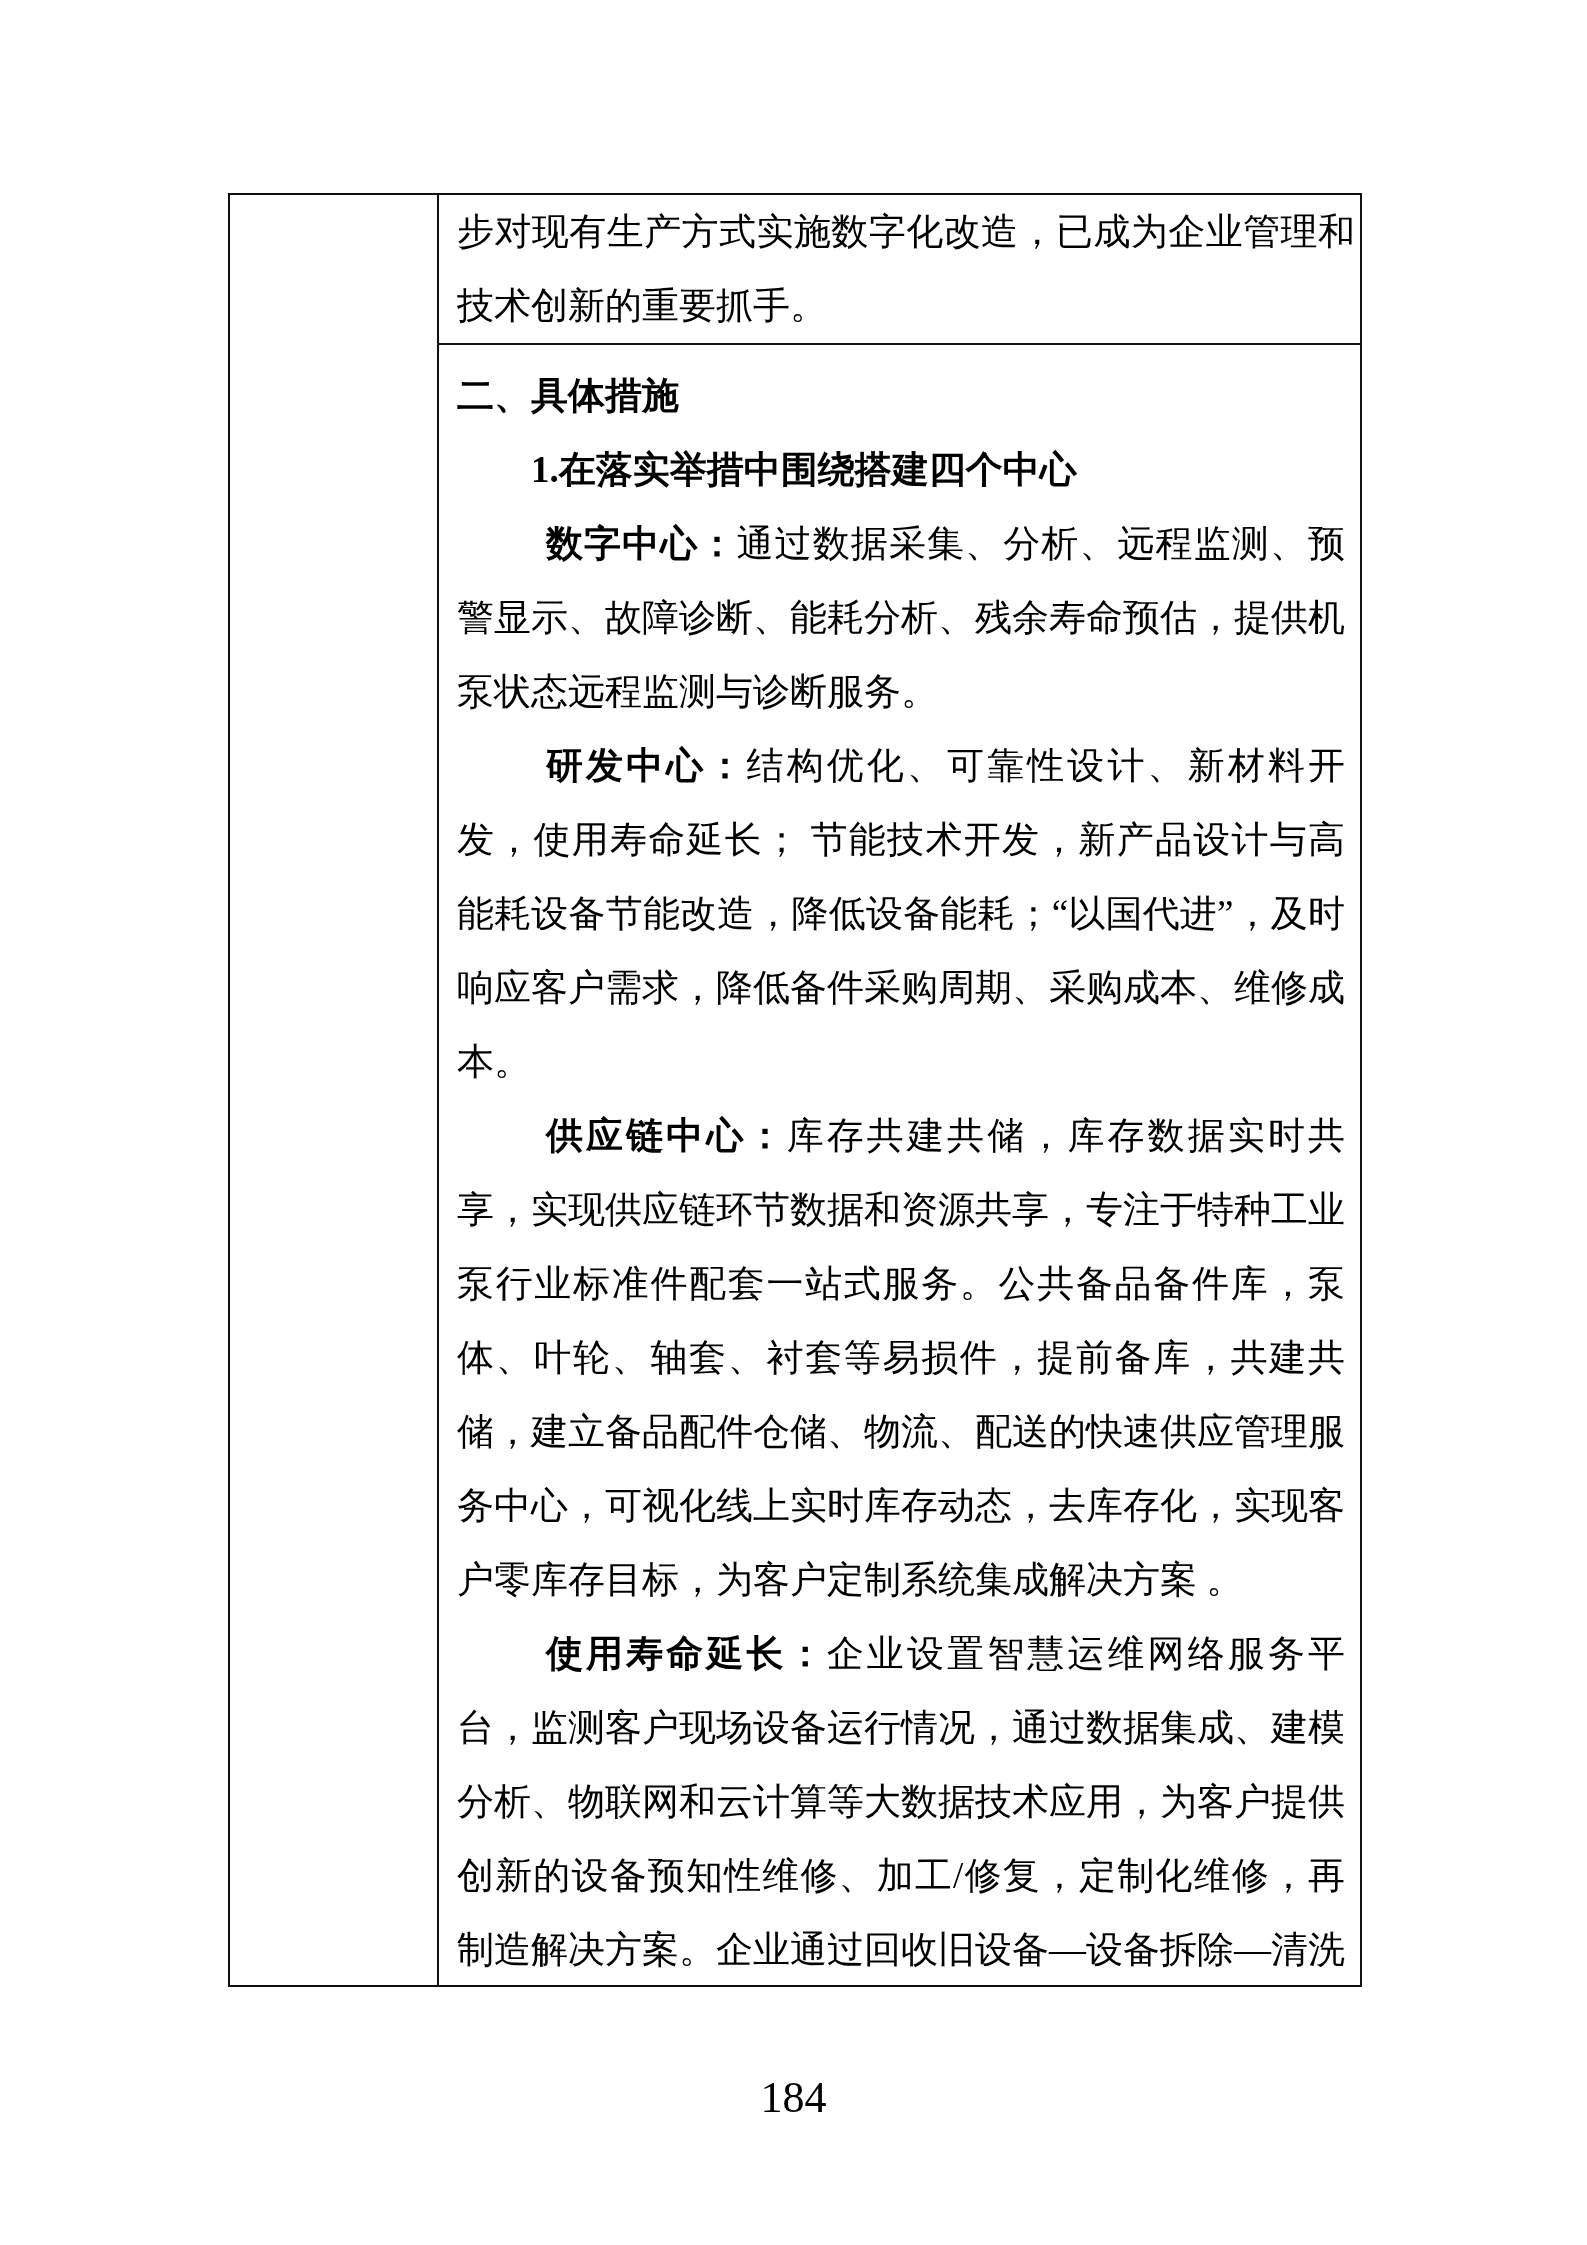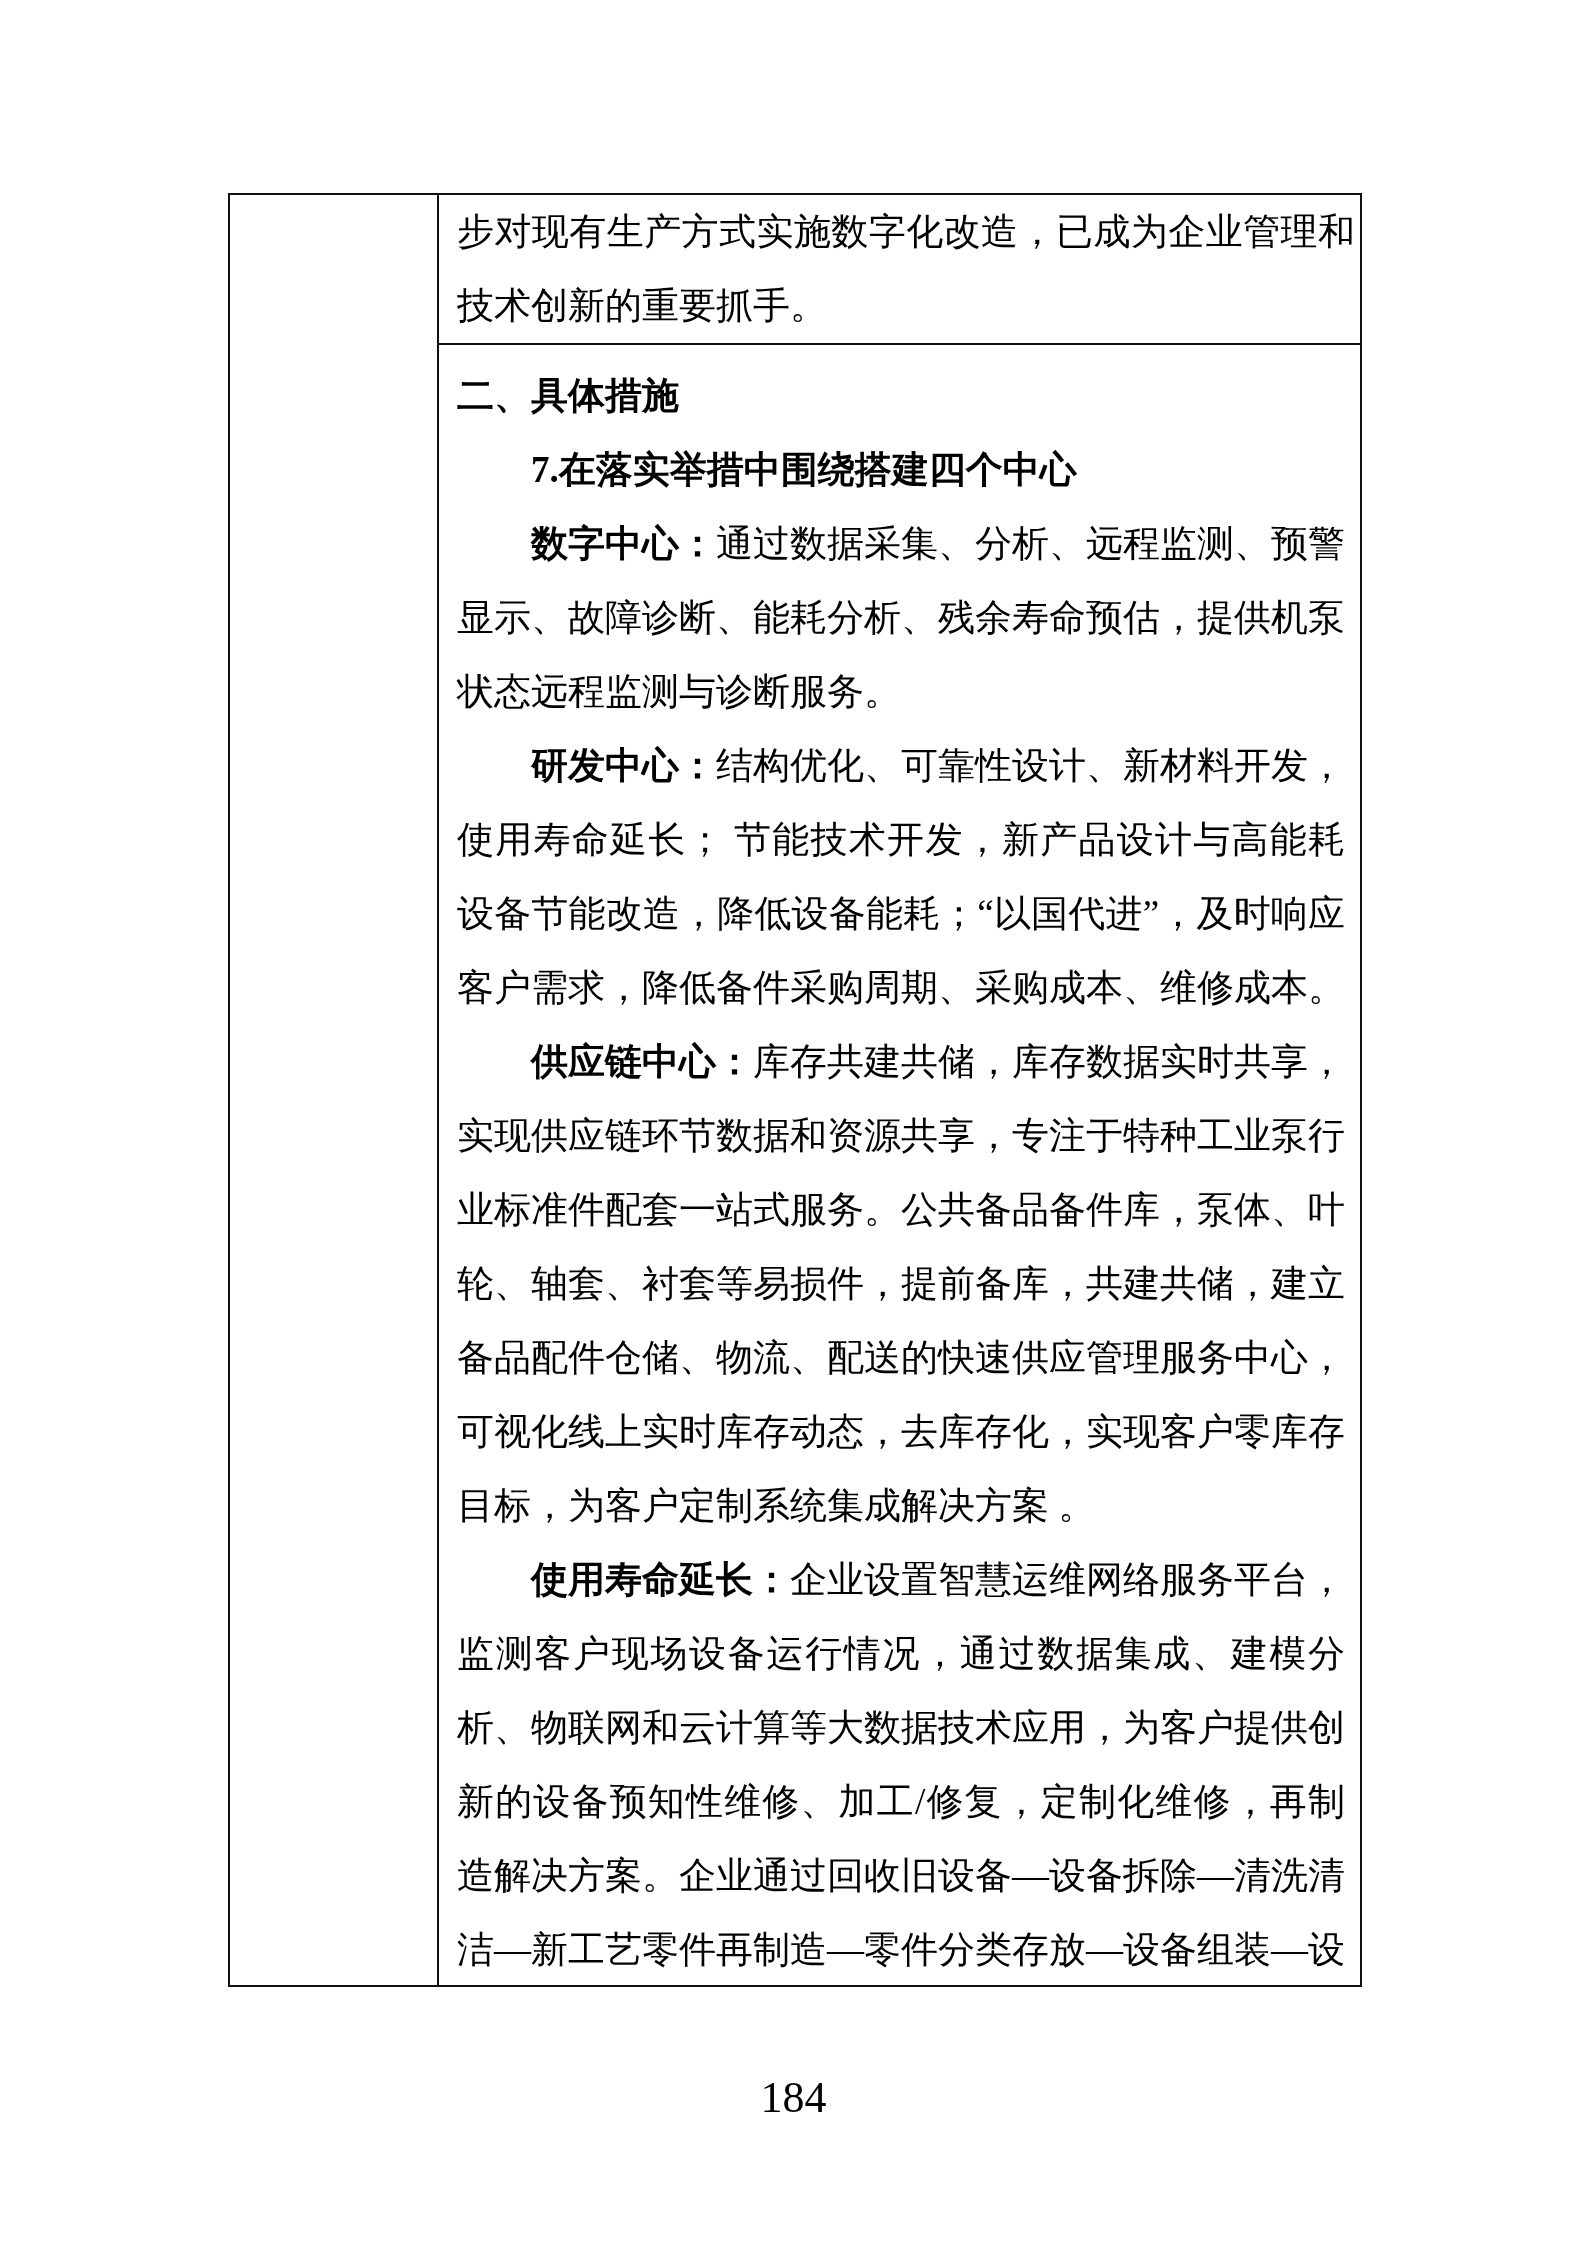--- a/index.html
+++ b/index.html
@@ -55,20 +55,21 @@
     word-break: break-all;
   }
   .para.indent {
     text-indent: 74px;
   }
   .bold {
     font-weight: bold;
   }
   .lead {
     font-weight: bold;
+    margin-left: 15px;
   }
   .page-number {
     position: absolute;
     top: 2076px;
     left: 0;
     width: 100%;
     text-align: center;
     font-size: 44px;
     line-height: 44px;
   }
@@ -79,21 +80,21 @@
 <div class="doc-table">
 
   <div class="cell left-cell"></div>
 
   <div class="cell right-top">
     <p class="para">步对现有生产方式实施数字化改造，已成为企业管理和技术创新的重要抓手。</p>
   </div>
 
   <div class="cell right-bottom">
     <p class="para bold">二、具体措施</p>
-    <p class="para bold indent">7.在落实举措中围绕搭建四个中心</p>
+    <p class="para bold indent">1.在落实举措中围绕搭建四个中心</p>
 
     <p class="para indent"><span class="lead">数字中心：</span><span>通过数据采集、分析、远程监测、预警显示、故障诊断、能耗分析、残余寿命预估，提供机泵状态远程监测与诊断服务。</span></p>
 
     <p class="para indent"><span class="lead">研发中心：</span><span>结构优化、可靠性设计、新材料开发，使用寿命延长； 节能技术开发，新产品设计与高能耗设备节能改造，降低设备能耗；“以国代进”，及时响应客户需求，降低备件采购周期、采购成本、维修成本。</span></p>
 
     <p class="para indent"><span class="lead">供应链中心：</span><span>库存共建共储，库存数据实时共享，实现供应链环节数据和资源共享，专注于特种工业泵行业标准件配套一站式服务。公共备品备件库，泵体、叶轮、轴套、衬套等易损件，提前备库，共建共储，建立备品配件仓储、物流、配送的快速供应管理服务中心，可视化线上实时库存动态，去库存化，实现客户零库存目标，为客户定制系统集成解决方案 。</span></p>
 
     <p class="para indent"><span class="lead">使用寿命延长：</span><span>企业设置智慧运维网络服务平台，监测客户现场设备运行情况，通过数据集成、建模分析、物联网和云计算等大数据技术应用，为客户提供创新的设备预知性维修、加工/修复，定制化维修，再制造解决方案。企业通过回收旧设备—设备拆除—清洗清洁—新工艺零件再制造—零件分类存放—设备组装—设备性能</span></p>
   </div>
 

